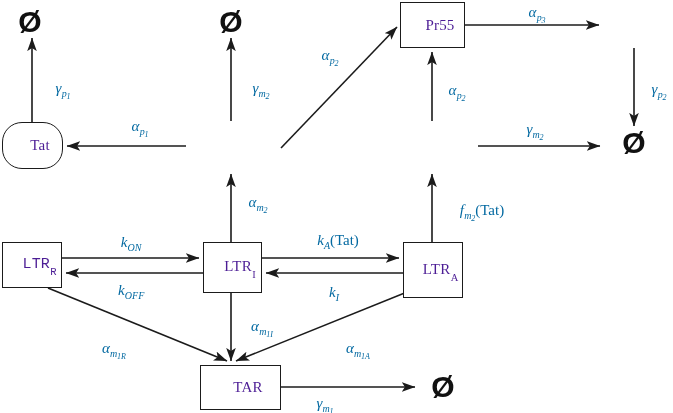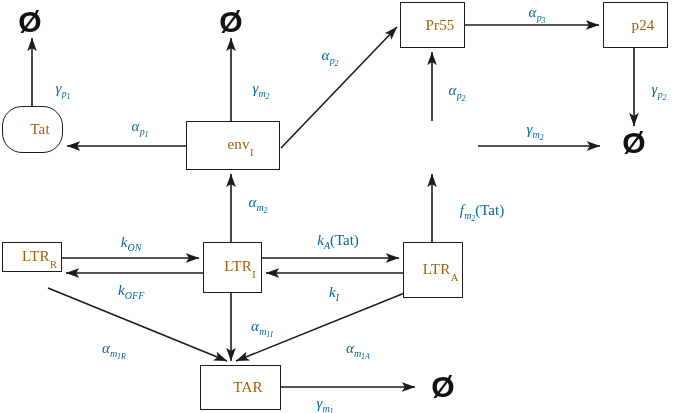--- a/index.html
+++ b/index.html
@@ -28,21 +28,21 @@
   .node-box {
     position: absolute;
     box-sizing: border-box;
     border: 1.6px solid #1b1b1b;
     background: #ffffff;
     display: flex;
     align-items: center;
     justify-content: center;
     font-family: "Liberation Serif", "DejaVu Serif", serif;
     font-size: 15px;
-    color: #a16207;
+    color: #4c1d95;
     letter-spacing: 0.2px;
     white-space: nowrap;
     padding-left: 15px;
   }
   .node-box .sub {
     font-size: 10.5px;
     vertical-align: sub;
     position: relative;
     top: 3px;
     left: 0.3px;
@@ -125,38 +125,32 @@
 
     <line x1="48" y1="288" x2="227" y2="361" stroke="#1b1b1b" stroke-width="1.6" marker-end="url(#ah)"></line>
 
     <line x1="231" y1="288" x2="231" y2="361" stroke="#1b1b1b" stroke-width="1.6" marker-end="url(#ah)"></line>
 
     <line x1="417" y1="288" x2="236" y2="361" stroke="#1b1b1b" stroke-width="1.6" marker-end="url(#ah)"></line>
 
     <line x1="262" y1="387" x2="415" y2="387" stroke="#1b1b1b" stroke-width="1.6" marker-end="url(#ah)"></line>
   </svg>
 
-  <div class="node-box" style="left:2px;  top:106px; width:61px;  height:47px;border-radius:20px;">
+  <div class="node-box" style="left:2px;  top:122px; width:61px;  height:47px;border-radius:20px;">
     <span><span>Tat</span></span>
   </div>
 
-  <div class="node-box" style="left:186px; top:121px; width:94px; height:49px;">
-    <span><span>env</span><span class="sub">I</span></span>
-  </div>
 
 
   <div class="node-box" style="left:400px; top:2px; width:65px; height:46px;">
     <span><span>Pr55</span></span>
   </div>
 
-  <div class="node-box" style="left:603px; top:2px; width:65px; height:46px;">
-    <span><span>p24</span></span>
-  </div>
-
-  <div class="node-box" style="left:2px; top:242px; width:60px; height:30px;">
+
+  <div class="node-box" style="left:2px; top:242px; width:60px; height:46px;font-family:Liberation Mono, monospace;">
     <span><span>LTR</span><span class="sub">R</span></span>
   </div>
 
   <div class="node-box" style="left:203px; top:242px; width:59px; height:51px;">
     <span><span>LTR</span><span class="sub">I</span></span>
   </div>
 
   <div class="node-box" style="left:403px; top:242px; width:60px; height:56px;">
     <span><span>LTR</span><span class="sub">A</span></span>
   </div>

